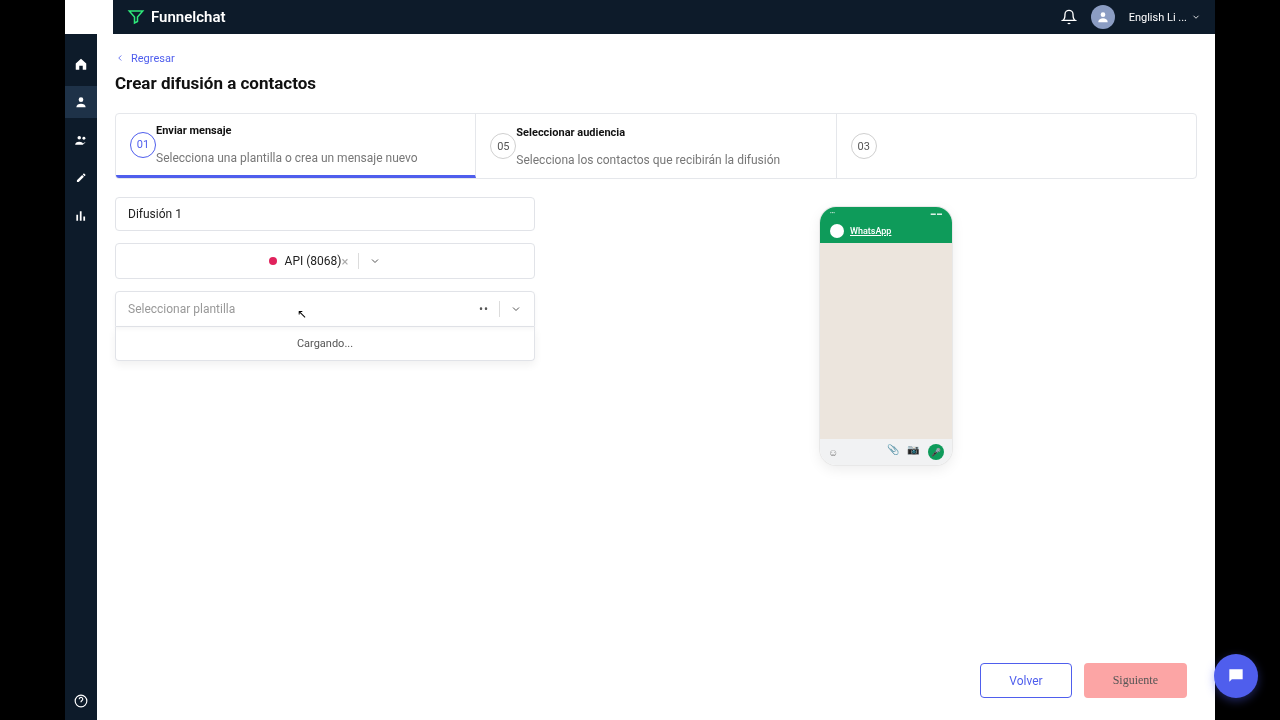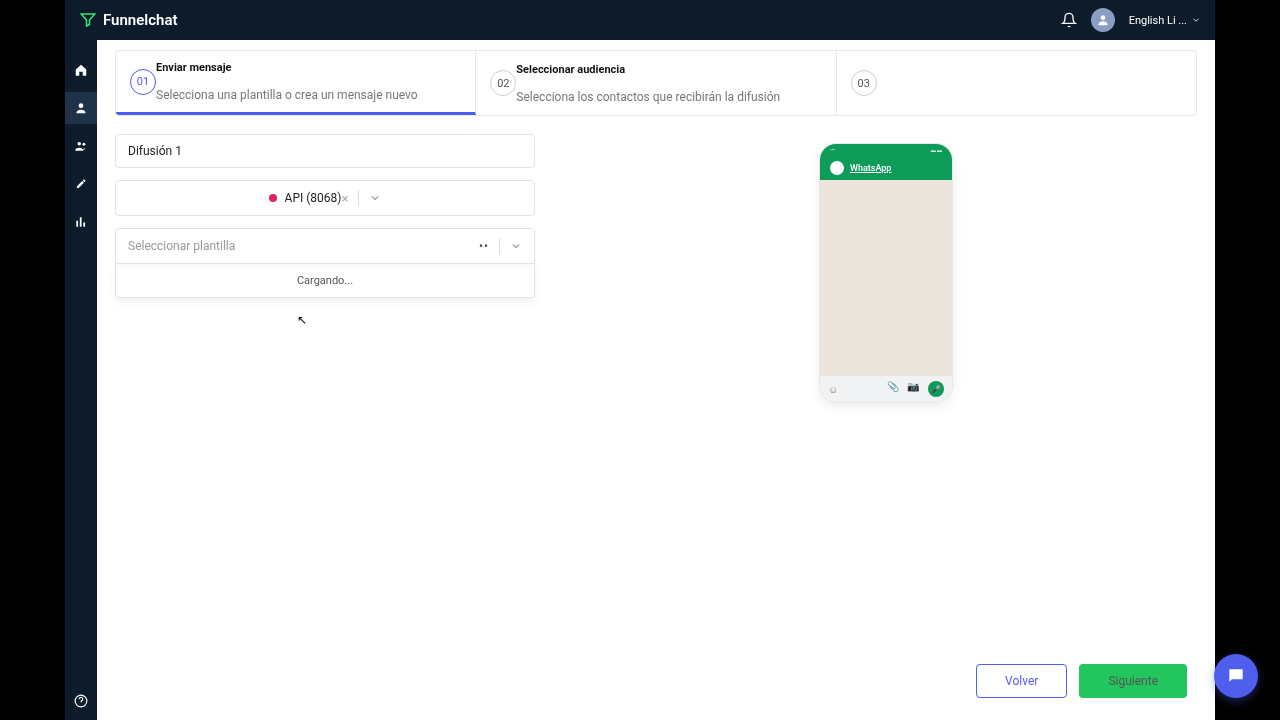--- a/index.html
+++ b/index.html
@@ -1,18 +1,18 @@
 <!DOCTYPE html>
 <html><head>
 <meta charset="utf-8">
 <style>
 * { margin: 0; padding: 0; box-sizing: border-box; font-family: -apple-system, BlinkMacSystemFont, "Segoe UI", Roboto, sans-serif; }
 body { background: #000; width: 1280px; height: 720px; overflow: hidden; position: relative; }
 .app { position: absolute; left: 65px; top: 0; right: 65px; bottom: 0; background: #fff; display: flex; flex-direction: column; }
-.topbar { height: 40px; background: #0d1b2a; display: flex; align-items: center; justify-content: space-between; padding: 0 14px; }
+.topbar { height: 34px; background: #0d1b2a; display: flex; align-items: center; justify-content: space-between; padding: 0 14px; margin-left: 48px; }
 .logo { display: flex; align-items: center; gap: 6px; color: #fff; font-weight: 600; font-size: 15px; }
 .logo-icon { width: 18px; height: 18px; }
 .topbar-right { display: flex; align-items: center; gap: 14px; color: #fff; }
 .bell-icon { width: 16px; height: 16px; cursor: pointer; }
 .avatar { width: 24px; height: 24px; border-radius: 50%; background: #8b9dc3; display: flex; align-items: center; justify-content: center; }
 .lang { font-size: 11px; display: flex; align-items: center; gap: 4px; cursor: pointer; }
 .body-row { flex: 1; display: flex; min-height: 0; }
 .sidebar { width: 32px; background: #0d1b2a; display: flex; flex-direction: column; padding-top: 14px; gap: 6px; position: relative; }
 .side-item { width: 32px; height: 32px; display: flex; align-items: center; justify-content: center; cursor: pointer; color: #fff; }
 .side-item.active { background: #1e3248; }
@@ -59,21 +59,21 @@
 .wa-avatar { width: 14px; height: 14px; border-radius: 50%; background: #fff; }
 .wa-name { font-size: 9px; color: #fff; font-weight: 500; text-decoration: underline; }
 .phone-body { flex: 1; background: #ece5dd; background-image: radial-gradient(#d9d2c9 .5px, transparent 0); background-size: 6px 6px; }
 .phone-foot { height: 26px; background: #f1f2f3; display: flex; align-items: center; justify-content: space-between; padding: 0 8px; }
 .pf-left { display: flex; gap: 8px; color: #888; }
 .pf-icon { font-size: 10px; }
 .pf-mic { width: 16px; height: 16px; border-radius: 50%; background: #0e9b5a; display: flex; align-items: center; justify-content: center; color: #fff; font-size: 8px; }
 .footer-btns { position: absolute; bottom: 22px; right: 28px; display: flex; gap: 12px; }
 .btn { padding: 9px 28px; border-radius: 4px; font-size: 12px; cursor: pointer; border: 1px solid transparent; }
 .btn-outline { border-color: #4f5eed; color: #4f5eed; background: #fff; }
-.btn-solid { background: #22c55e; color: #555; }
+.btn-solid { background: #fca5a5; color: #555; font-family: Liberation Serif, serif; }
 .chat-fab { position: absolute; bottom: 22px; right: 22px; width: 44px; height: 44px; border-radius: 50%; background: #4f5eed; display: flex; align-items: center; justify-content: center; color: #fff; cursor: pointer; box-shadow: 0 3px 10px rgba(79,94,237,.4); }
 .cursor { position: absolute; left: 200px; top: 273px; font-size: 12px; color: #000; pointer-events: none; }
 </style>
 </head>
 <body>
 
 <div class="app">
   <div class="topbar">
     <div class="logo">
       <svg class="logo-icon" viewBox="0 0 24 24" fill="none">
@@ -132,31 +132,40 @@
         </div>
       <div class="side-help">
           <svg width="14" height="14" viewBox="0 0 24 24" fill="none" stroke="#fff" stroke-width="2">
             <circle cx="12" cy="12" r="10"></circle>
             <path d="M9 9a3 3 0 115 2c-1 1-2 1-2 3M12 18h.01"></path>
           </svg>
         </div>
     </div>
 
     <div class="main">
+      <div class="content-head">
+        <a class="back-link">
+          <svg width="10" height="10" viewBox="0 0 24 24" fill="none" stroke="#4f5eed" stroke-width="2">
+              <path d="M15 18l-6-6 6-6"></path>
+            </svg>
+          <span>Regresar</span>
+        </a>
+        <h1 class="page-title">Crear difusión a contactos</h1>
+      </div>
 
       <div class="stepper">
         <div class="step active">
           <div class="step-num">01</div>
           <div>
             <div class="step-title">Enviar mensaje</div>
             <div class="step-sub">Selecciona una plantilla o crea un mensaje nuevo</div>
           </div>
         </div>
         <div class="step">
-          <div class="step-num">02</div>
+          <div class="step-num">05</div>
           <div>
             <div class="step-title">Seleccionar audiencia</div>
             <div class="step-sub">Selecciona los contactos que recibirán la difusión</div>
           </div>
         </div>
         <div class="step">
           <div class="step-num">03</div>
         </div>
       </div>
 

